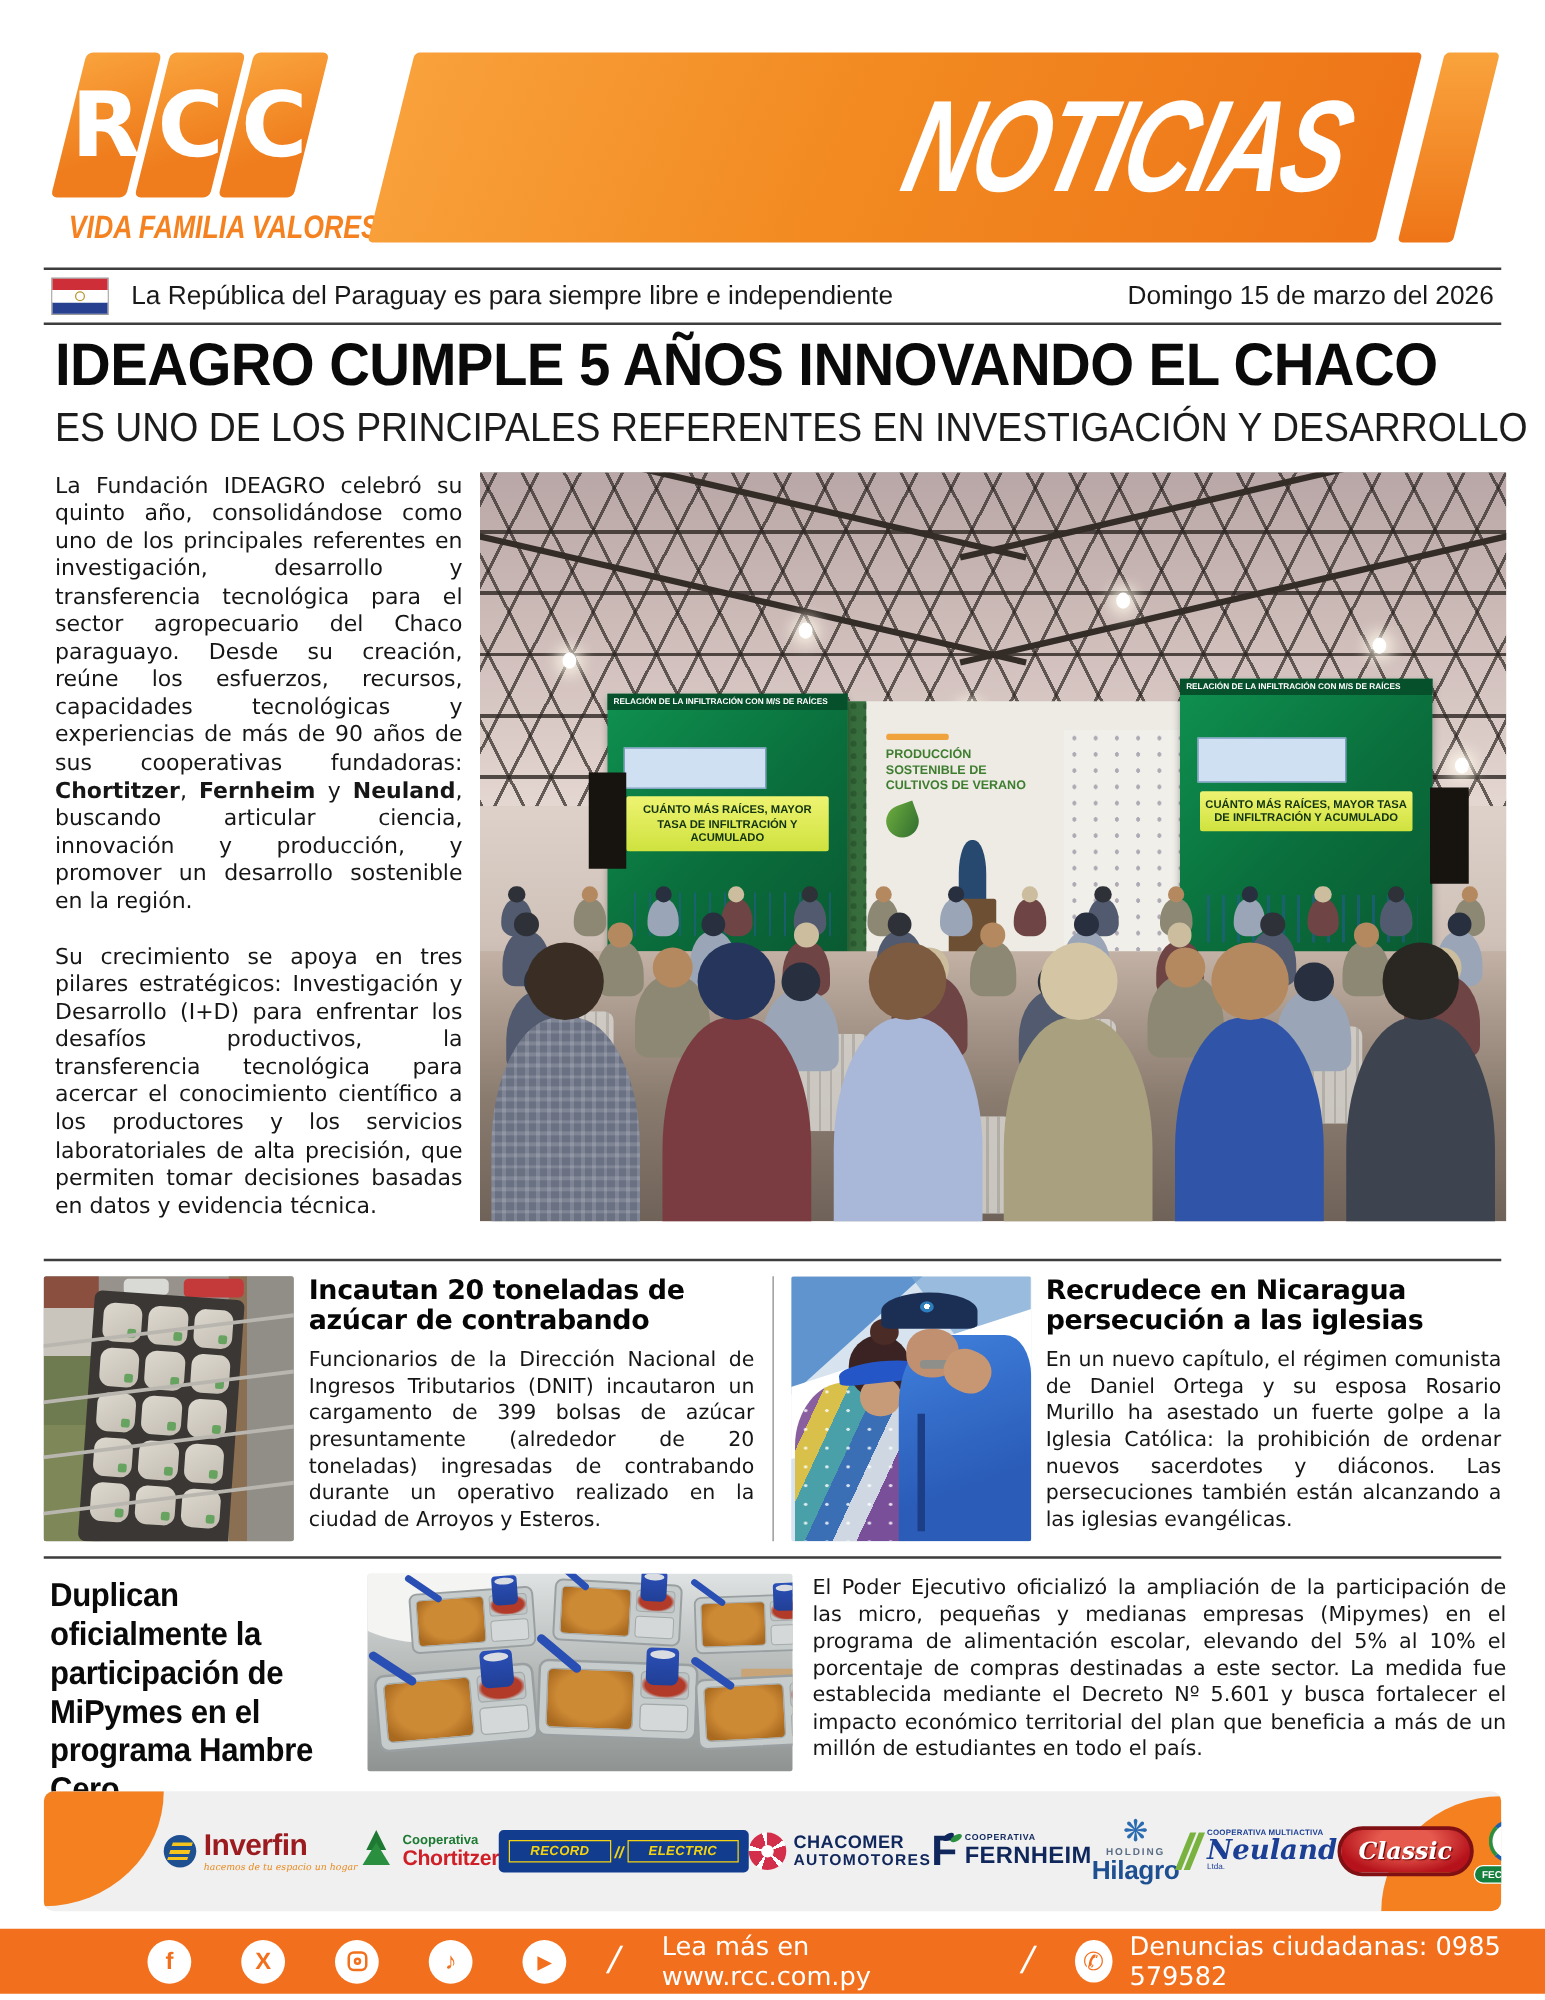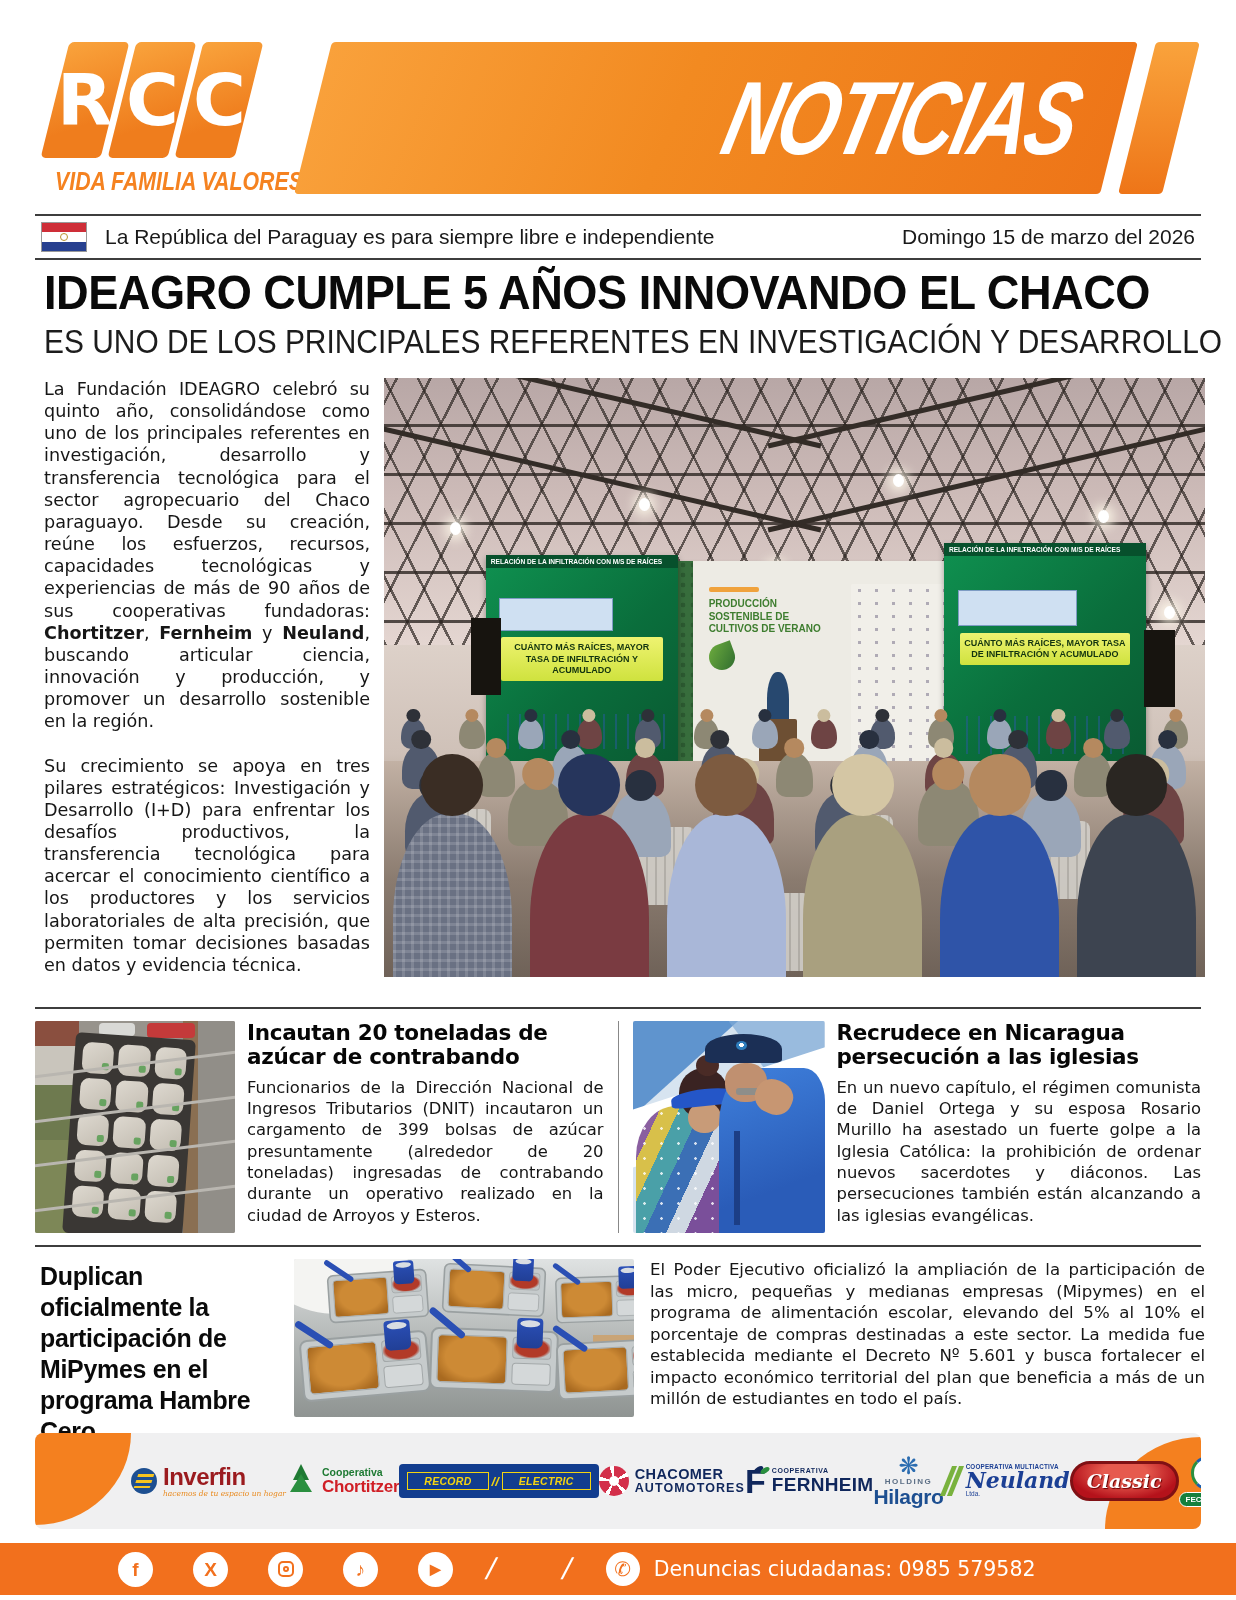--- a/index.html
+++ b/index.html
@@ -656,18 +656,19 @@
           <span class="ig-box">
             <span class="ig-dot"></span>
           </span>
         </span>
       <span class="soc-c">♪</span>
       <span class="soc-c">
           <span class="yt-glyph">▶</span>
         </span>
     </div>
     <span class="slash">/</span>
+    <span class="f-text">Lea más en www.rcc.com.py</span>
     <span class="slash">/</span>
     <span class="wa">✆</span>
     <span class="f-text">Denuncias ciudadanas: 0985 579582</span>
   </footer>
 
 </div>
 
 </body></html>

